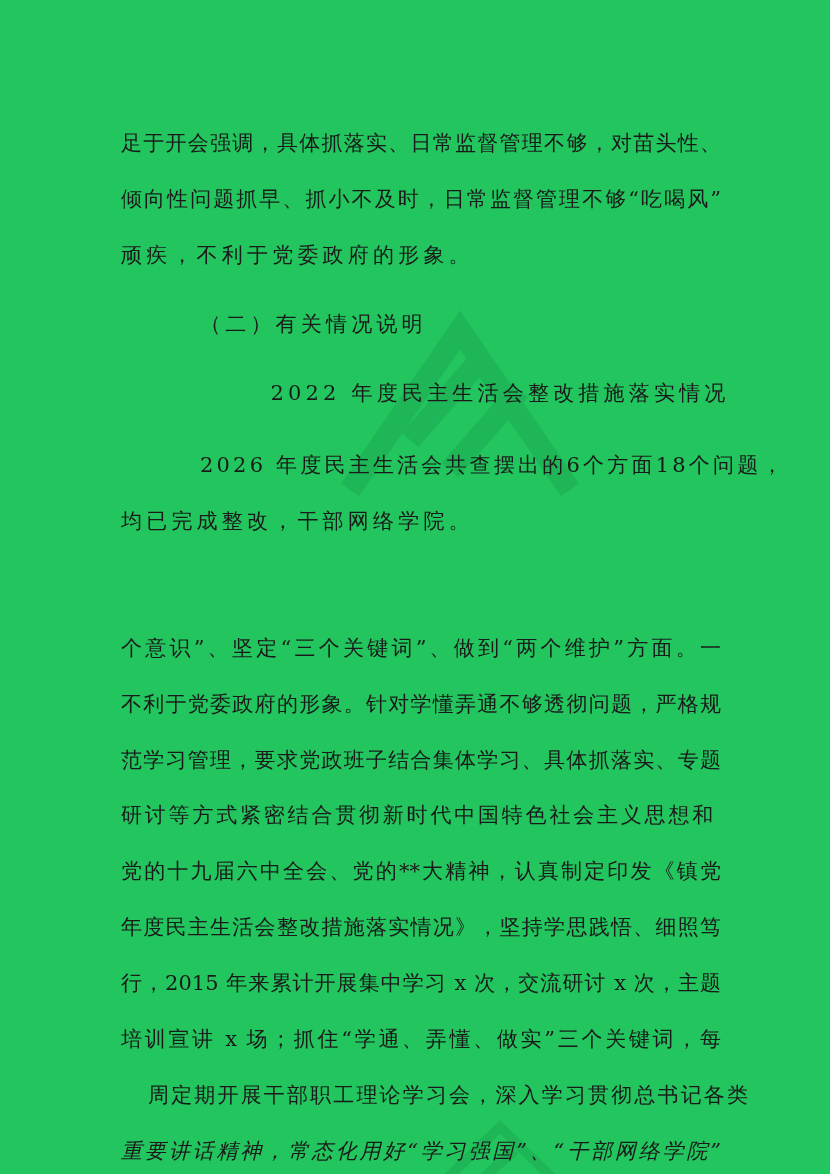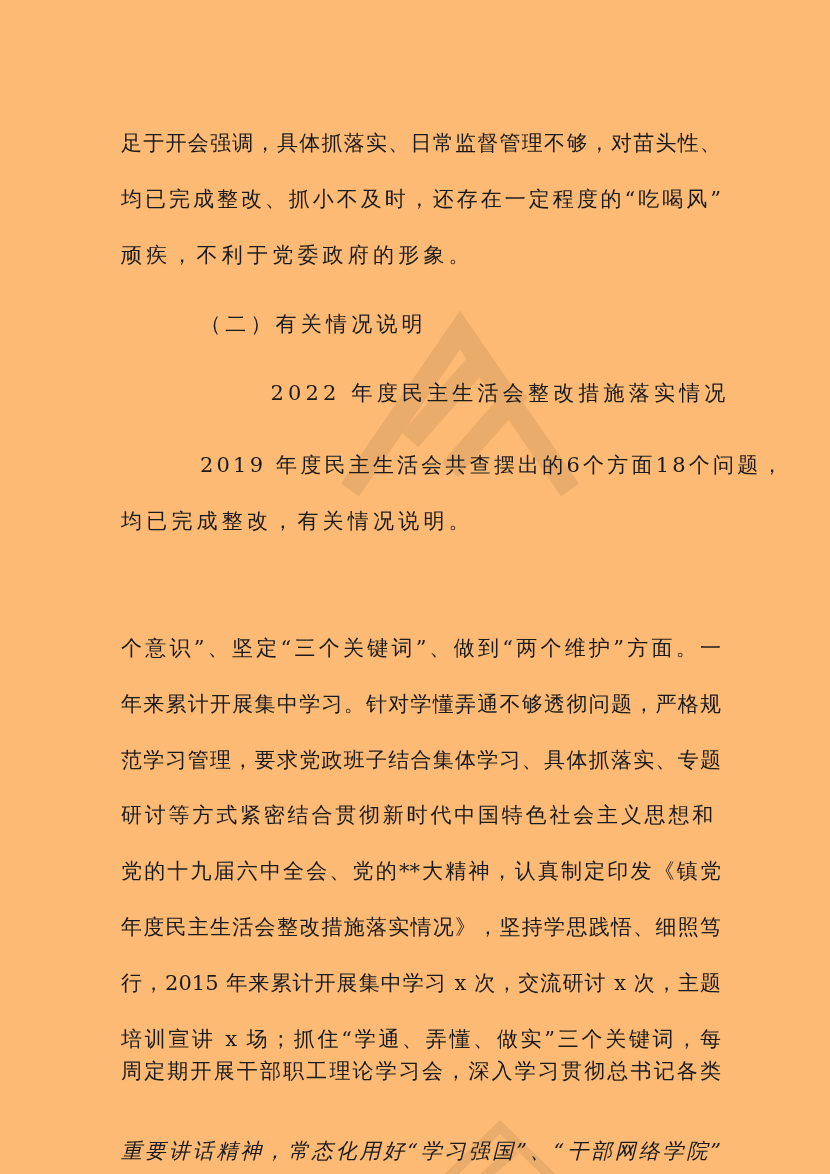--- a/index.html
+++ b/index.html
@@ -13,21 +13,21 @@
       position: relative;
       overflow: hidden;
       font-family: "DejaVu Serif", "Liberation Serif", serif;
       color: #1a1a1a;
     }
     .page {
       position: absolute;
       left: 0; top: 0;
       width: 830px;
       height: 1174px;
-      background: #fdba74;
+      background: #22c55e;
     }
     .line {
       position: absolute;
       left: 121px;
       width: 600px;
       font-size: 21px;
       line-height: 30px;
       white-space: nowrap;
       letter-spacing: 4.2px;
     }
@@ -56,34 +56,34 @@
     </g>
   </svg>
   <svg class="watermark" style="left:420px; top:1115px;" width="160" height="80" viewBox="0 0 160 80">
     <g fill="none" stroke="#000" stroke-width="10">
       <path d="M10 80 L80 12 L150 80"></path>
       <path d="M55 70 L95 35"></path>
     </g>
   </svg>
 
   <div class="line justify" style="top:128px;">足于开会强调，具体抓落实、日常监督管理不够，对苗头性、</div>
-  <div class="line justify" style="top:184px;">均已完成整改、抓小不及时，还存在一定程度的“吃喝风”</div>
+  <div class="line justify" style="top:184px;">倾向性问题抓早、抓小不及时，日常监督管理不够“吃喝风”</div>
   <div class="line" style="top:240px;">顽疾，不利于党委政府的形象。</div>
 
   <div class="line indent" style="top:309px;">（二）有关情况说明</div>
 
   <div class="line indent" style="top:378px;text-align:center;">2022 年度民主生活会整改措施落实情况</div>
 
-  <div class="line indent" style="top:450px; letter-spacing:3.2px;">2019 年度民主生活会共查摆出的6个方面18个问题，</div>
-  <div class="line" style="top:506px;">均已完成整改，有关情况说明。</div>
+  <div class="line indent" style="top:450px; letter-spacing:3.2px;">2026 年度民主生活会共查摆出的6个方面18个问题，</div>
+  <div class="line" style="top:506px;">均已完成整改，干部网络学院。</div>
 
   <div class="line justify" style="top:633px;">个意识”、坚定“三个关键词”、做到“两个维护”方面。一</div>
-  <div class="line justify" style="top:689px;">年来累计开展集中学习。针对学懂弄通不够透彻问题，严格规</div>
+  <div class="line justify" style="top:689px;">不利于党委政府的形象。针对学懂弄通不够透彻问题，严格规</div>
   <div class="line justify" style="top:745px;">范学习管理，要求党政班子结合集体学习、具体抓落实、专题</div>
   <div class="line" style="top:800px; letter-spacing:2.8px;">研讨等方式紧密结合贯彻新时代中国特色社会主义思想和</div>
   <div class="line justify" style="top:856px;">党的十九届六中全会、党的**大精神，认真制定印发《镇党</div>
   <div class="line justify" style="top:912px;">年度民主生活会整改措施落实情况》，坚持学思践悟、细照笃</div>
   <div class="line justify" style="top:968px;">行，2015 年来累计开展集中学习 x 次，交流研讨 x 次，主题</div>
   <div class="line justify" style="top:1024px;">培训宣讲 x 场；抓住“学通、弄懂、做实”三个关键词，每</div>
-  <div class="line justify" style="top:1056px;">周定期开展干部职工理论学习会，深入学习贯彻总书记各类</div>
+  <div class="line justify" style="top:1080px;margin-left:27px;">周定期开展干部职工理论学习会，深入学习贯彻总书记各类</div>
   <div class="line justify" style="top:1136px;font-style:italic;">重要讲话精神，常态化用好“学习强国”、“干部网络学院”</div>
 
 </div>
 
 </body></html>

